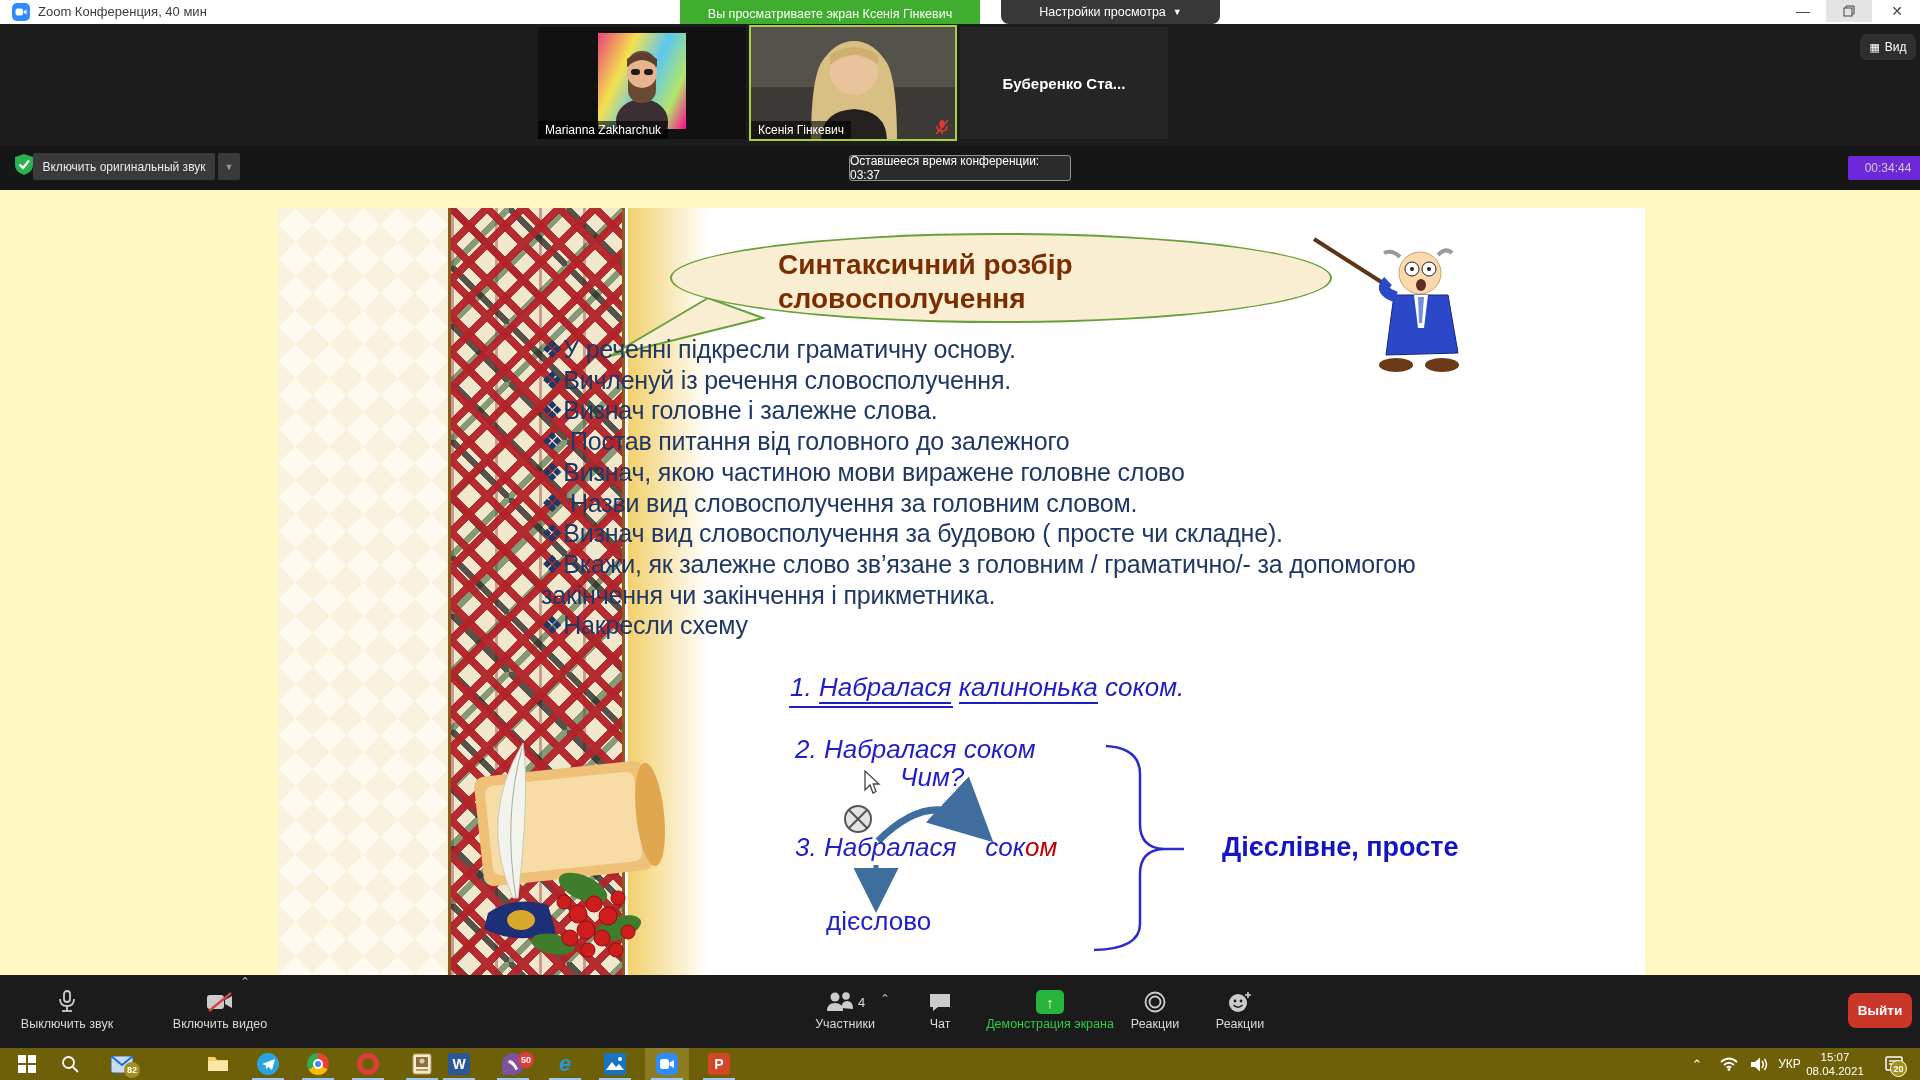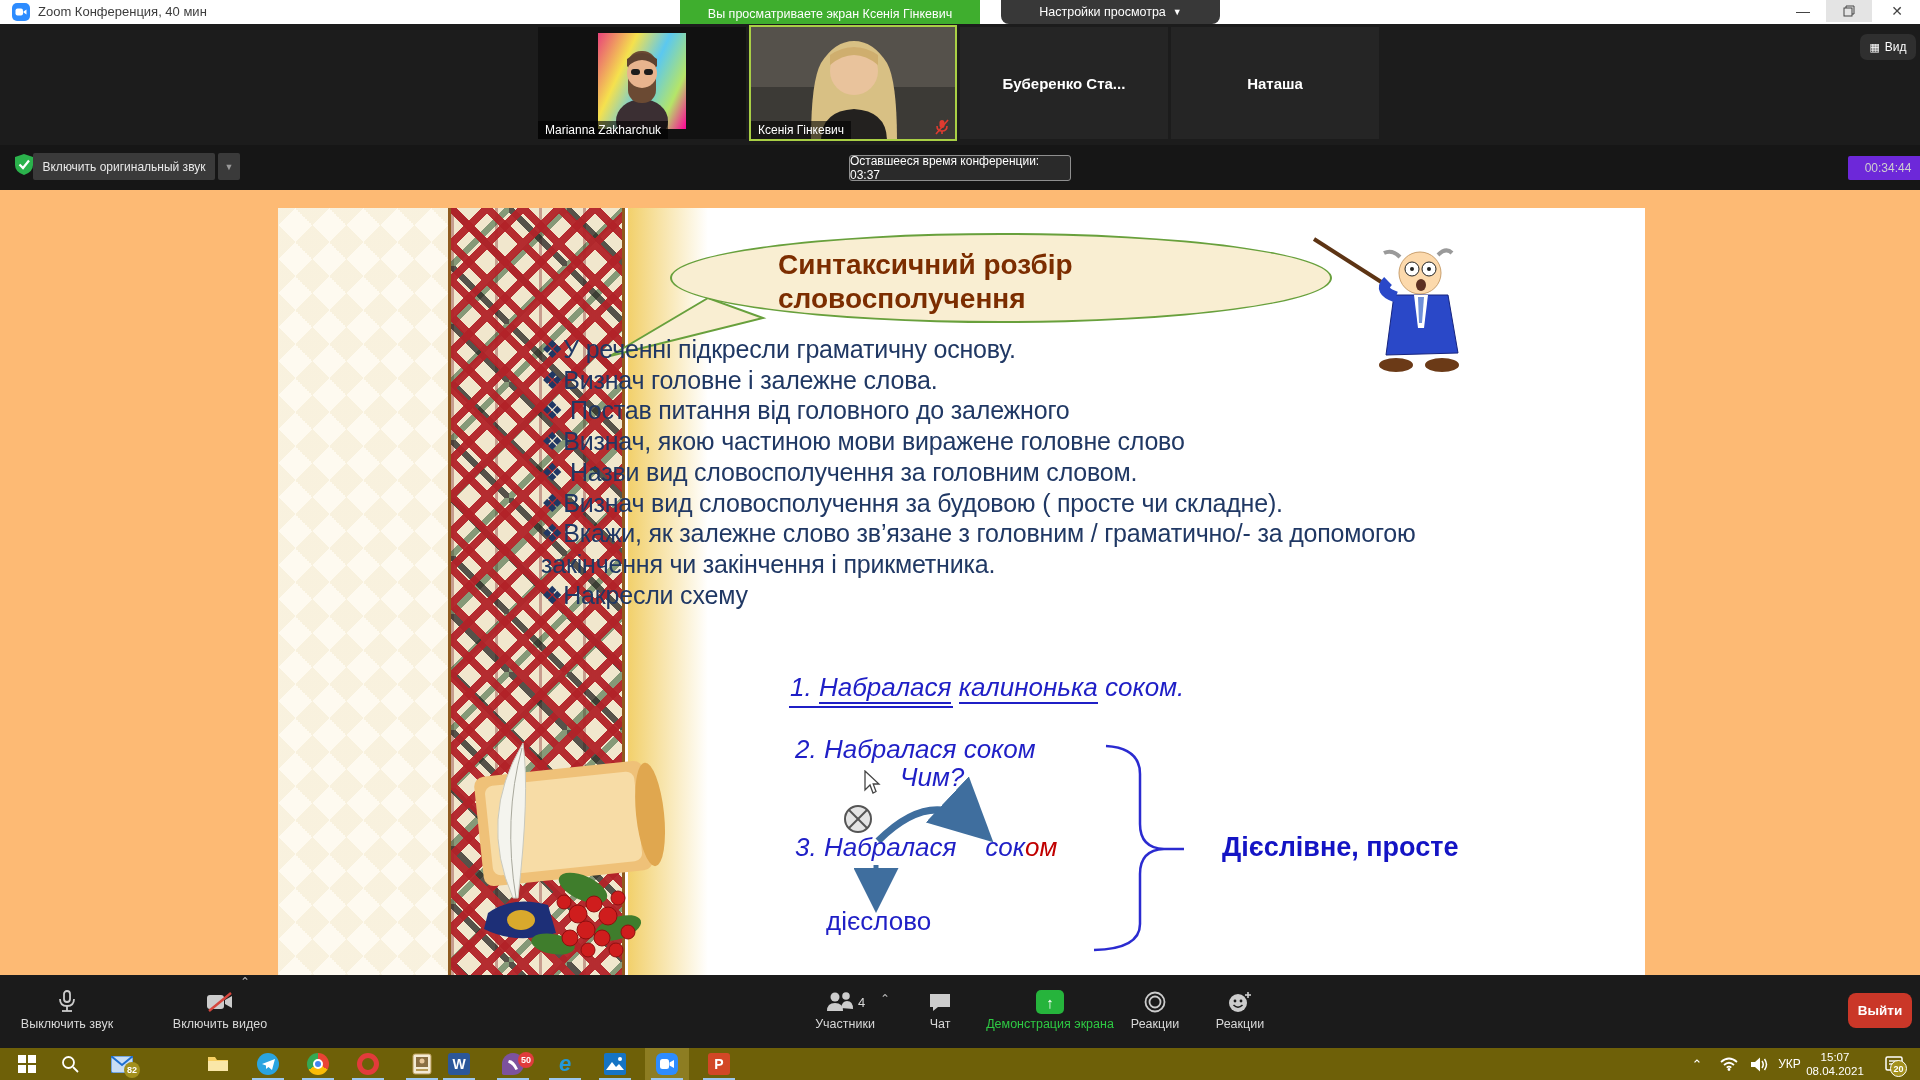--- a/index.html
+++ b/index.html
@@ -38,21 +38,21 @@
   .orig-sound { position:absolute; left:33px; top:8px; width:182px; height:27px; background:#3a3a3a;
     border-radius:2px; color:#e9e9e9; font-size:12px; display:flex; align-items:center; justify-content:center; }
   .orig-sound-dd { position:absolute; left:218px; top:8px; width:22px; height:27px; background:#3a3a3a;
     border-radius:2px; color:#9a9a9a; font-size:9px; display:flex; align-items:center; justify-content:center; }
   .remaining { position:absolute; left:849px; top:10px; width:222px; height:26px; background:#2a2a2a;
     border:1px solid #8f8f8f; border-radius:3px; color:#fff; font-size:12px; display:flex;
     align-items:center; justify-content:center; }
   .elapsed { position:absolute; left:1848px; top:11px; width:80px; height:24px; background:#6d28d9;
     border-radius:2px; color:#cfcfcf; font-size:12px; display:flex; align-items:center; justify-content:center; }
 
-  .stage { position:absolute; left:0; top:190px; width:1920px; height:785px; background:#fdba74; }
+  .stage { position:absolute; left:0; top:190px; width:1920px; height:785px; background:#fef9c3; }
 
   
   .slide { position:absolute; left:278px; top:18px; width:1367px; height:767px; background:#fff; overflow:hidden; }
   .band-pale { position:absolute; left:0; top:0; width:170px; height:767px; background:#fefaf0;
     background-image:
       linear-gradient(45deg, rgba(200,160,60,.10) 25%, transparent 25% 75%, rgba(200,160,60,.10) 75%),
       linear-gradient(-45deg, rgba(200,160,60,.10) 25%, transparent 25% 75%, rgba(200,160,60,.10) 75%);
     background-size:34px 34px; }
   .band-pattern { position:absolute; left:170px; top:0; width:177px; height:767px; background:#f1e7cd;
     background-image:
@@ -163,23 +163,20 @@
       <span class="name-tag">Ксенія Гінкевич</span>
       <svg style="position:absolute; right:6px; bottom:4px;" width="14" height="16" viewBox="0 0 14 16">
         <rect x="4.5" y="1" width="5" height="8" rx="2.5" fill="#e03b30"></rect>
         <path d="M2 7 q0 5 5 5 q5 0 5 -5" stroke="#e03b30" stroke-width="1.6" fill="none"></path>
         <line x1="7" y1="12" x2="7" y2="15" stroke="#e03b30" stroke-width="1.6"></line>
         <line x1="1" y1="15" x2="13" y2="1" stroke="#e03b30" stroke-width="1.6"></line>
       </svg>
     </div>
     <div class="tile tile-dark" style="left:960px;">
       <span class="tile-name-center">Буберенко  Ста...</span>
-    </div>
-    <div class="tile tile-dark" style="left:1171px;">
-      <span class="tile-name-center">Наташа</span>
     </div>
     <div class="view-btn">
       <span style="font-size:11px;">▦</span>
       <span>Вид</span>
     </div>
   </div>
 
   <div class="meeting-bar">
     <svg class="abs" style="left:14px; top:8px;" width="20" height="24" viewBox="0 0 20 24">
       <path d="M10 1 L19 4 v8 q0 7 -9 10 q-9 -3 -9 -10 V4z" fill="#2bb24c"></path>
@@ -248,20 +245,21 @@
         <path d="M86 62 L140 62 L150 120 L78 122 Z" fill="#2a48c8" stroke="#16247e"></path>
         <path d="M106 62 L120 62 L116 95 L110 95 Z" fill="#fff"></path>
         <path d="M110 64 l6 0 l-2 26 l-3 0z" fill="#7090d8"></path>
         <path d="M88 64 Q70 58 80 48" stroke="#2a48c8" stroke-width="11" fill="none"></path>
         <ellipse cx="88" cy="132" rx="17" ry="7" fill="#6b3a17"></ellipse>
         <ellipse cx="134" cy="132" rx="17" ry="7" fill="#6b3a17"></ellipse>
       </svg>
 
       <div class="bullets">
         <div>❖У реченні підкресли граматичну основу.</div>
+        <div>❖Вичленуй із речення словосполучення.</div>
         <div>❖Визнач головне і залежне слова.</div>
         <div>❖ Постав питання від головного до залежного</div>
         <div>❖Визнач, якою частиною мови виражене головне слово</div>
         <div>❖ Назви вид словосполучення за головним  словом.</div>
         <div>❖Визнач вид словосполучення за будовою ( просте чи   складне).</div>
         <div>❖Вкажи, як залежне слово зв’язане з головним / граматично/- за допомогою закінчення чи закінчення і прикметника.</div>
         <div>❖Накресли схему</div>
       </div>
 
       <svg class="schema-svg" viewBox="0 0 1367 767">

